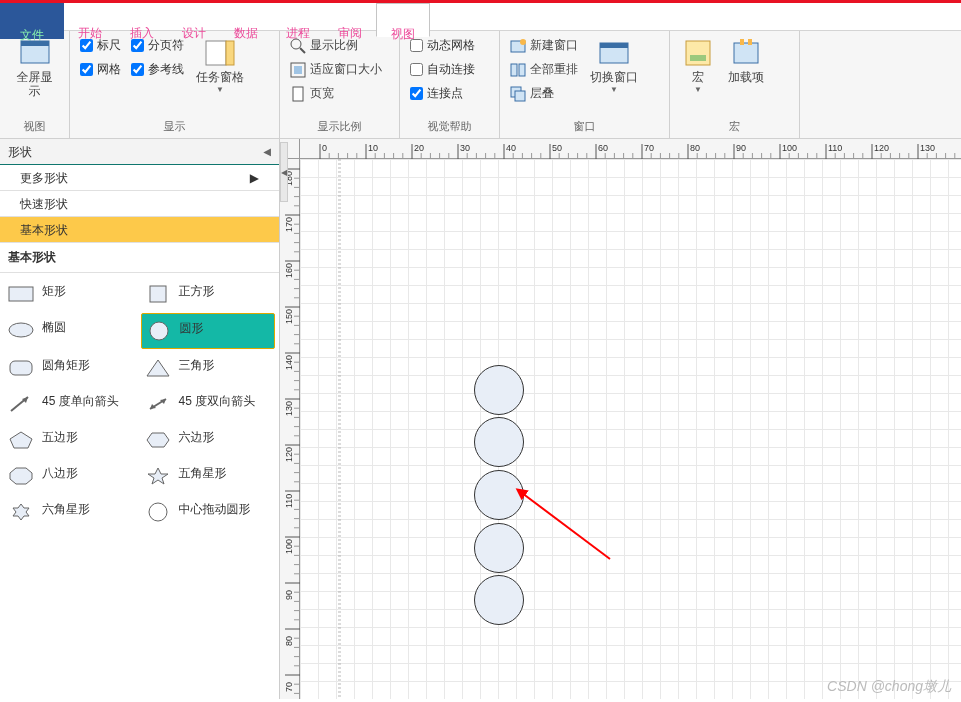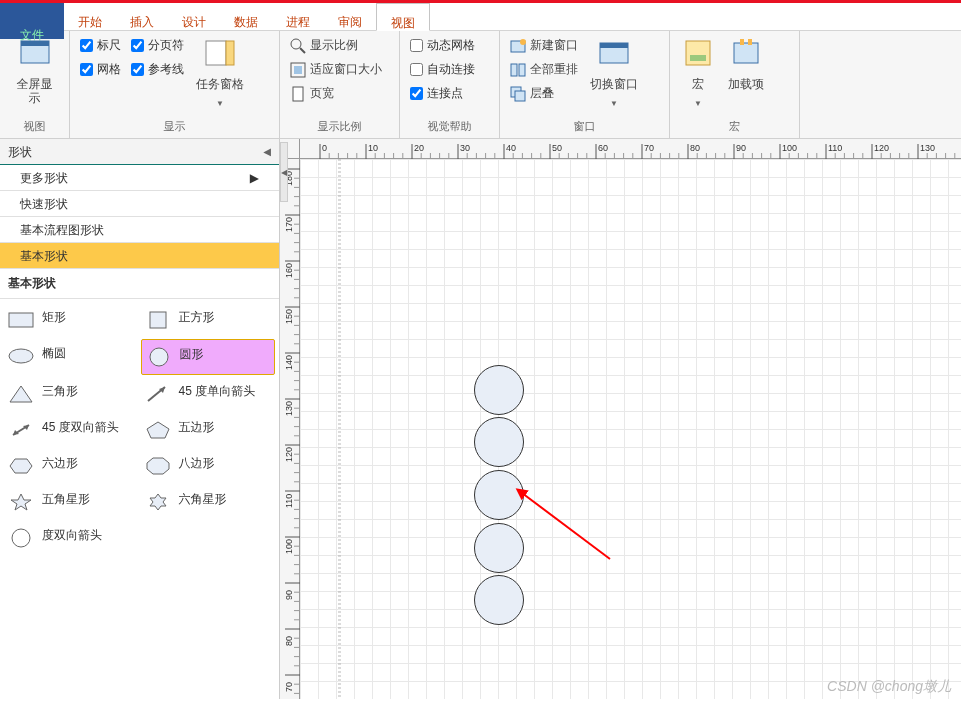--- a/index.html
+++ b/index.html
@@ -1,49 +1,49 @@
 <!DOCTYPE html>
 <html><head>
 <meta charset="utf-8">
 <style>
 * { box-sizing: border-box; margin: 0; padding: 0; }
 body { font-family: "Microsoft YaHei", SimSun, sans-serif; font-size: 12px; background: #fff; color: #333; overflow: hidden; }
 .container { width: 961px; height: 702px; position: relative; border-top: 3px solid #e81123; }
 
 
 .tabs { height: 28px; background: #fff; display: flex; border-bottom: 1px solid #d4d4d4; }
-.tab { padding: 5px 14px; line-height: 28px; cursor: pointer; color: #c2410c; }
+.tab { padding: 16px 14px; line-height: 28px; cursor: pointer; color: #ec4899; }
 .tab.file { background: #2b579a; color: #86efac; font-weight: 400; padding: 18px 20px; }
 .tab.active { border: 1px solid #c5c5c5; border-bottom: 1px solid #fff; border-top: 1px solid #c5c5c5; margin-bottom: -1px; background: #fff; }
 
 
 .ribbon { height: 108px; background: #f6f6f6; border-bottom: 1px solid #d0d0d0; display: flex; }
 .group { border-right: 1px solid #d0d0d0; padding: 4px 8px; display: flex; flex-direction: column; justify-content: space-between; }
 .group-label { text-align: center; font-size: 11px; color: #666; margin-top: 2px; }
 .group-body { display: flex; align-items: flex-start; flex: 1; gap: 6px; }
-.bigbtn { display: flex; flex-direction: column; align-items: center; gap: 8px; padding: 2px 4px; cursor: pointer; }
+.bigbtn { display: flex; flex-direction: column; align-items: center; gap: 1px; padding: 2px 4px; cursor: pointer; }
 .bigbtn .ic { width: 32px; height: 32px; display: flex; align-items: center; justify-content: center; }
 .bigbtn span { font-size: 12px; color: #444; text-align: center; line-height: 1.2; }
 .col { display: flex; flex-direction: column; gap: 3px; }
 .chk { display: flex; align-items: center; gap: 4px; cursor: pointer; padding: 2px; }
 .chk input { width: 13px; height: 13px; }
 .smallitem { display: flex; align-items: center; gap: 4px; padding: 2px; cursor: pointer; color: #444; }
 .smallitem .ic2 { width: 16px; height: 16px; }
 
 
 .main { display: flex; height: calc(100% - 139px); }
 .sidepanel { width: 280px; background: #fff; border-right: 1px solid #ccc; display: flex; flex-direction: column; }
 .sp-header { height: 26px; line-height: 26px; padding: 0 8px; background: #f3f3f3; border-bottom: 1px solid #0f766e; display: flex; justify-content: space-between; align-items: center; }
 .sp-header .arrow { color: #666; font-size: 10px; }
 .sp-item { height: 26px; line-height: 26px; padding: 0 20px; border-bottom: 1px solid #e0e0e0; cursor: pointer; display: flex; justify-content: space-between; align-items: center; }
 .sp-item.selected { background: #fdc94a; }
 .sp-section-title { padding: 6px 8px; font-weight: bold; border-bottom: 1px solid #e0e0e0; }
 .shape-grid { padding: 4px; display: grid; grid-template-columns: 1fr 1fr; gap: 2px; overflow-y: auto; }
 .shape-cell { display: flex; gap: 8px; padding: 6px 4px; cursor: pointer; border-radius: 2px; }
-.shape-cell.selected { background: #f0abfc; border: 1px solid #e0a800; }
+.shape-cell.selected { background: #14b8a6; border: 1px solid #e0a800; }
 .shape-ic { width: 26px; height: 22px; display: flex; align-items: center; justify-content: center; }
 .shape-lbl { font-size: 12px; color: #333; flex: 1; }
 
 
 .canvas-area { flex: 1; position: relative; background: #fff; overflow: hidden; }
 .ruler-h { position: absolute; top: 0; left: 20px; right: 0; height: 20px; background: #f5f5f5; border-bottom: 1px solid #999; }
 .ruler-v { position: absolute; top: 20px; left: 0; bottom: 0; width: 20px; background: #f5f5f5; border-right: 1px solid #999; }
 .ruler-corner { position: absolute; top: 0; left: 0; width: 20px; height: 20px; background: #f5f5f5; border-right: 1px solid #999; border-bottom: 1px solid #999; }
 .ruler-h svg, .ruler-v svg { display: block; }
 .drawing { position: absolute; top: 20px; left: 20px; right: 0; bottom: 0; background-image:
@@ -244,21 +244,20 @@
     <div class="sidepanel">
       <div class="sp-header">
         <span>形状</span>
         <span class="arrow">◀</span>
       </div>
       <div class="sp-item">
         <span>更多形状</span>
         <span class="arrow">▶</span>
       </div>
       <div class="sp-item">快速形状</div>
-      <div class="sp-item">基本流程图形状</div>
       <div class="sp-item selected">基本形状</div>
       <div class="sp-section-title">基本形状</div>
       <div class="shape-grid">
         <div class="shape-cell">
             <span class="shape-ic">
               <svg width="26" height="20">
                 <rect x="1" y="3" width="24" height="14" fill="#e8eef7" stroke="#666"></rect>
               </svg>
             </span>
             <span class="shape-lbl">矩形</span>
@@ -283,20 +282,28 @@
             <span class="shape-ic">
               <svg width="26" height="20">
                 <circle cx="13" cy="10" r="9" fill="#e8eef7" stroke="#666"></circle>
               </svg>
             </span>
             <span class="shape-lbl">圆形</span>
           </div>
         <div class="shape-cell">
             <span class="shape-ic">
               <svg width="26" height="20">
+                <rect x="2" y="3" width="22" height="14" rx="5" fill="#e8eef7" stroke="#666"></rect>
+              </svg>
+            </span>
+            <span class="shape-lbl">圆角矩形</span>
+          </div>
+        <div class="shape-cell">
+            <span class="shape-ic">
+              <svg width="26" height="20">
                 <polygon points="13,2 24,18 2,18" fill="#e8eef7" stroke="#666"></polygon>
               </svg>
             </span>
             <span class="shape-lbl">三角形</span>
           </div>
         <div class="shape-cell">
             <span class="shape-ic">
               <svg width="26" height="20">
                 <line x1="3" y1="17" x2="20" y2="3" stroke="#666" stroke-width="2"></line>
                 <polygon points="20,3 14,5 18,9" fill="#666"></polygon>
@@ -353,21 +360,21 @@
               </svg>
             </span>
             <span class="shape-lbl">六角星形</span>
           </div>
         <div class="shape-cell">
             <span class="shape-ic">
               <svg width="26" height="20">
                 <circle cx="13" cy="10" r="9" fill="none" stroke="#666"></circle>
               </svg>
             </span>
-            <span class="shape-lbl">度双向箭头</span>
+            <span class="shape-lbl">中心拖动圆形</span>
           </div>
       </div>
     </div>
 
     <div class="canvas-area">
       <div class="ruler-corner"></div>
       <div class="ruler-h">
         <svg id="ruler-h-svg" width="680" height="20">
             <line x1="20" y1="5" x2="20" y2="20" stroke="#555"></line>
             <text x="22" y="12" font-size="9" fill="#333">0</text>

